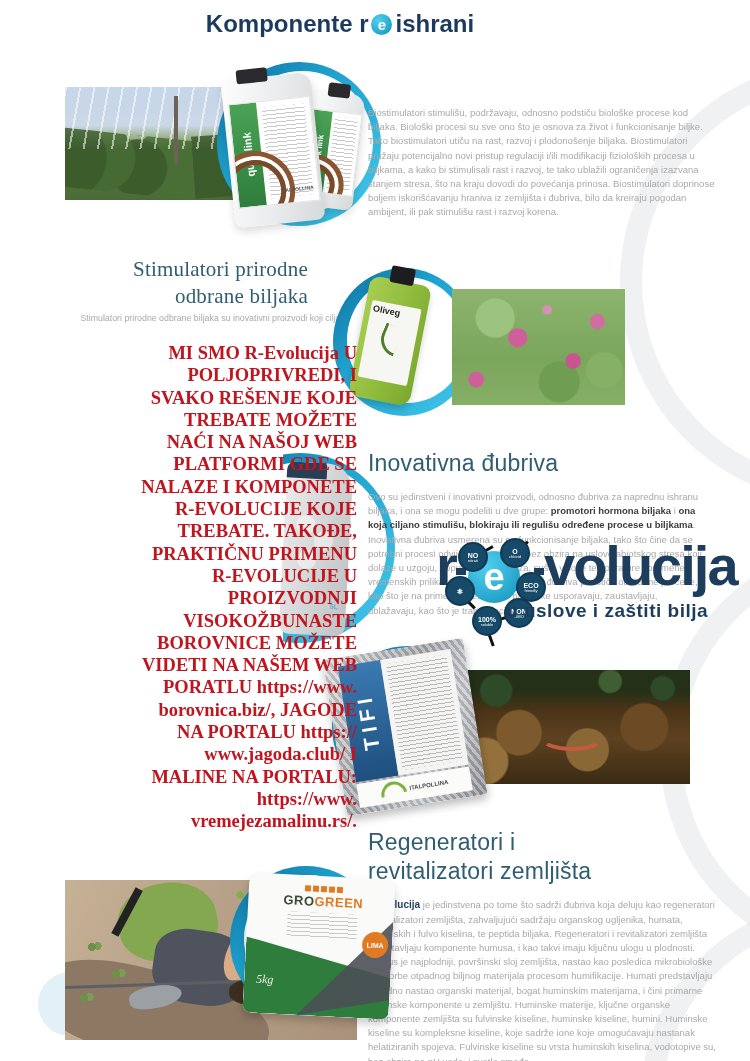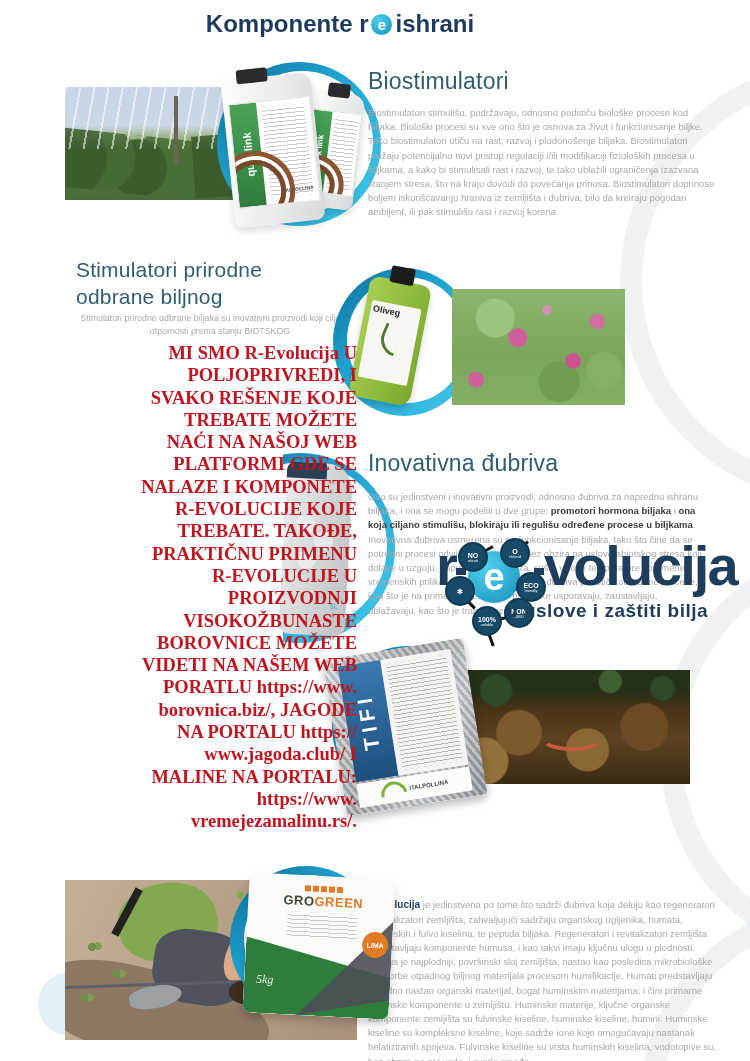--- a/index.html
+++ b/index.html
@@ -246,30 +246,28 @@
   <div class="jug" style="left:305px;top:92px;width:54px;height:116px;transform:rotate(7deg);z-index:3;">
     <div class="jug-cap" style="left:30%;width:40%;"></div>
     <div class="jug-label">
       <div class="jug-green" style="width:40%;">
         <span class="vtext" style="font-size:8px;">quik link</span>
       </div>
       <div class="jug-lines" style="margin:4px 3px;"></div>
       <div class="jug-arc" style="width:34px;height:34px;"></div>
     </div>
   </div>
-  <div class="h-sec" style="left:368px;top:68px;">Biostimulatori</div>
   <div class="p-sec" style="left:368px;top:106px;width:352px;">Biostimulatori stimulišu, podržavaju, odnosno podstiču biološke procese kod biljaka. Biološki procesi su sve ono što je osnova za život i funkcionisanje biljke. Tako biostimulatori utiču na rast, razvoj i plodonošenje biljaka. Biostimulatori pružaju potencijalno novi pristup regulaciji i/ili modifikaciji fizioloških procesa u biljkama, a kako bi stimulisali rast i razvoj, te tako ublažili ograničenja izazvana stanjem stresa, što na kraju dovodi do povećanja prinosa. Biostimulatori doprinose boljem iskorišćavanju hraniva iz zemljišta i đubriva, bilo da kreiraju pogodan ambijent, ili pak stimulišu rast i razvoj korena.</div>
 
-  <div class="h-sec" style="left:76px;top:256px;width:240px;text-align:left;line-height:27px;font-size:21px;">
+  <div class="h-sec" style="left:68px;top:256px;width:240px;text-align:right;line-height:27px;font-size:21px;font-family:Liberation Serif, serif;">
     <div>Stimulatori prirodne</div>
-    <div>odbrane biljnog</div>
+    <div>odbrane biljaka</div>
   </div>
   <div class="p-sec" style="left:70px;top:312px;width:300px;text-align:center;font-size:8.8px;line-height:13px;">
     <div>Stimulatori prirodne odbrane biljaka su inovativni proizvodi koji ciljaju na</div>
-    <div>otpornosti prema stanju BIOTSKOG</div>
   </div>
   <div class="ring" style="left:333px;top:268px;width:142px;height:148px;">
     <div class="ring-in"></div>
     <div class="oliveg-bottle">
       <div class="oliveg-cap"></div>
       <div class="oliveg-label">
         <div class="oliveg-name">Oliveg</div>
         <div class="oliveg-squig"></div>
       </div>
     </div>
@@ -370,20 +368,24 @@
     </div>
     <div class="tifi-bottom">
       <div class="tifi-arc"></div>
       <span class="tifi-brand">ITALPOLLINA</span>
     </div>
   </div>
   <div class="abs soil">
     <div class="worm"></div>
   </div>
 
+  <div class="h-sec" style="left:368px;top:828px;line-height:29px;">
+    <div>Regeneratori i</div>
+    <div>revitalizatori zemljišta</div>
+  </div>
   <div class="p-sec" style="left:368px;top:898px;width:348px;">
     <b style="color:#1d3d5c;font-size:10px;">r</b><span class="e-badge-s">
         <span>e</span>
       </span><b style="color:#1d3d5c;font-size:10px;">volucija</b><span> je jedinstvena po tome što sadrži đubriva koja deluju kao regeneratori i revitalizatori zemljišta, zahvaljujući sadržaju organskog ugljenika, humata, huminskih i fulvo kiselina, te peptida biljaka. Regeneratori i revitalizatori zemljišta predstavljaju komponente humusa, i kao takvi imaju ključnu ulogu u plodnosti. Humus je najplodniji, površinski sloj zemljišta, nastao kao posledica mikrobiološke pretvorbe otpadnog biljnog materijala procesom humifikacije. Humati predstavljaju prirodno nastao organski materijal, bogat huminskim materijama, i čini primarne organske komponente u zemljištu. Huminske materije, ključne organske komponente zemljišta su fulvinske kiseline, huminske kiseline, humini. Huminske kiseline su kompleksne kiseline, koje sadrže ione koje omogućavaju nastanak helatiziranih spojeva. Fulvinske kiseline su vrsta huminskih kiselina, vodotopive su, bez obzira na pH vode, i svetlo smeđe.</span>
   </div>
 
   <div class="pale-circle"></div>
 
   <div class="abs plant">
     <div class="furrow"></div>

